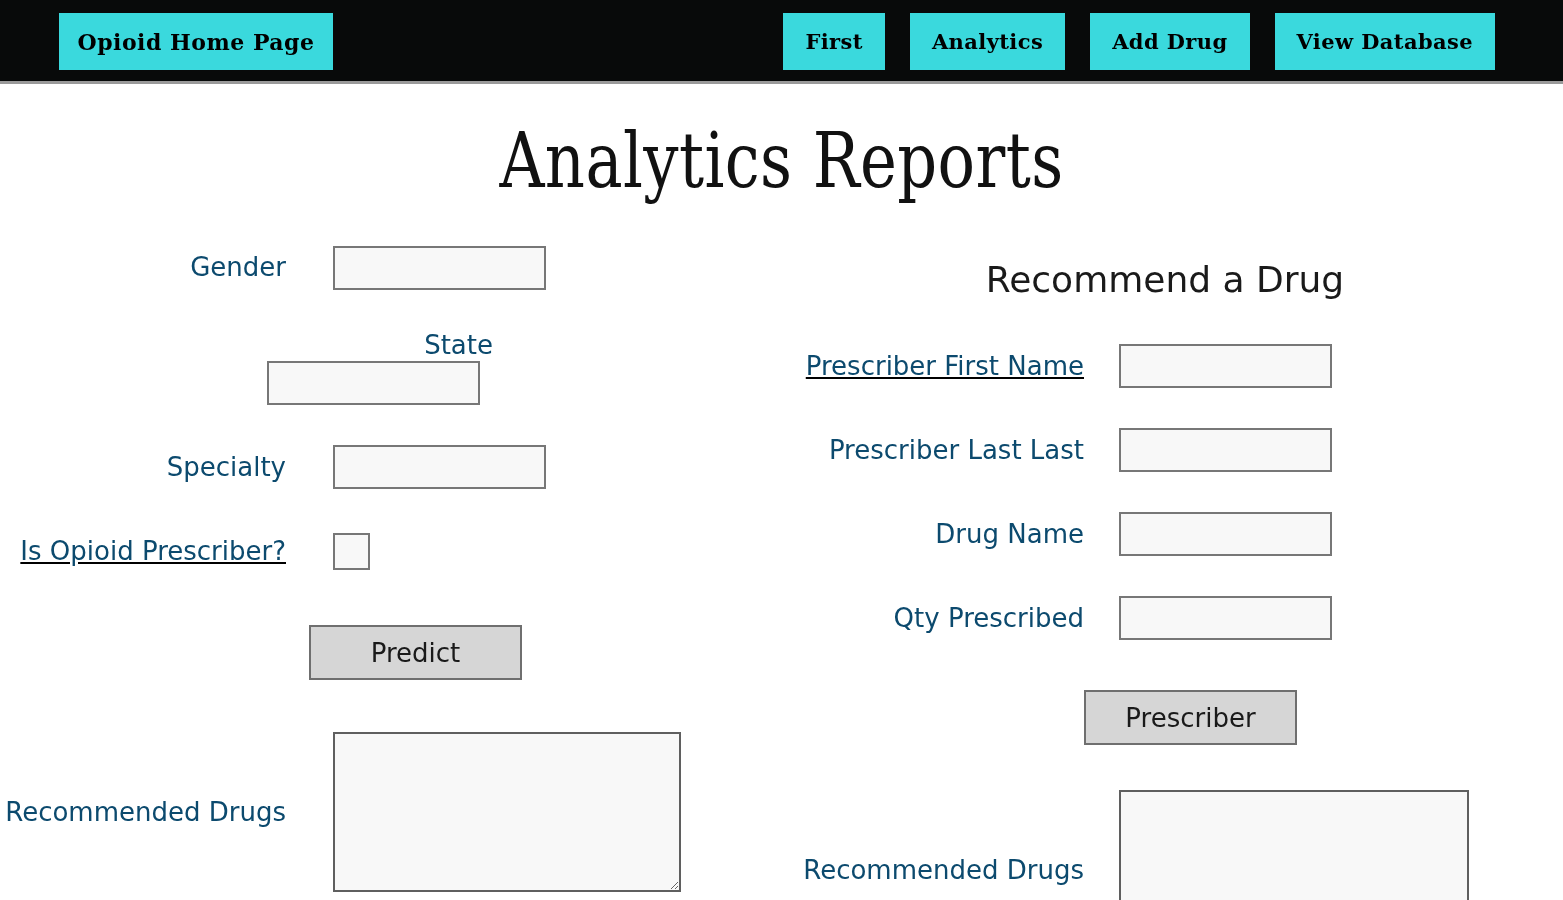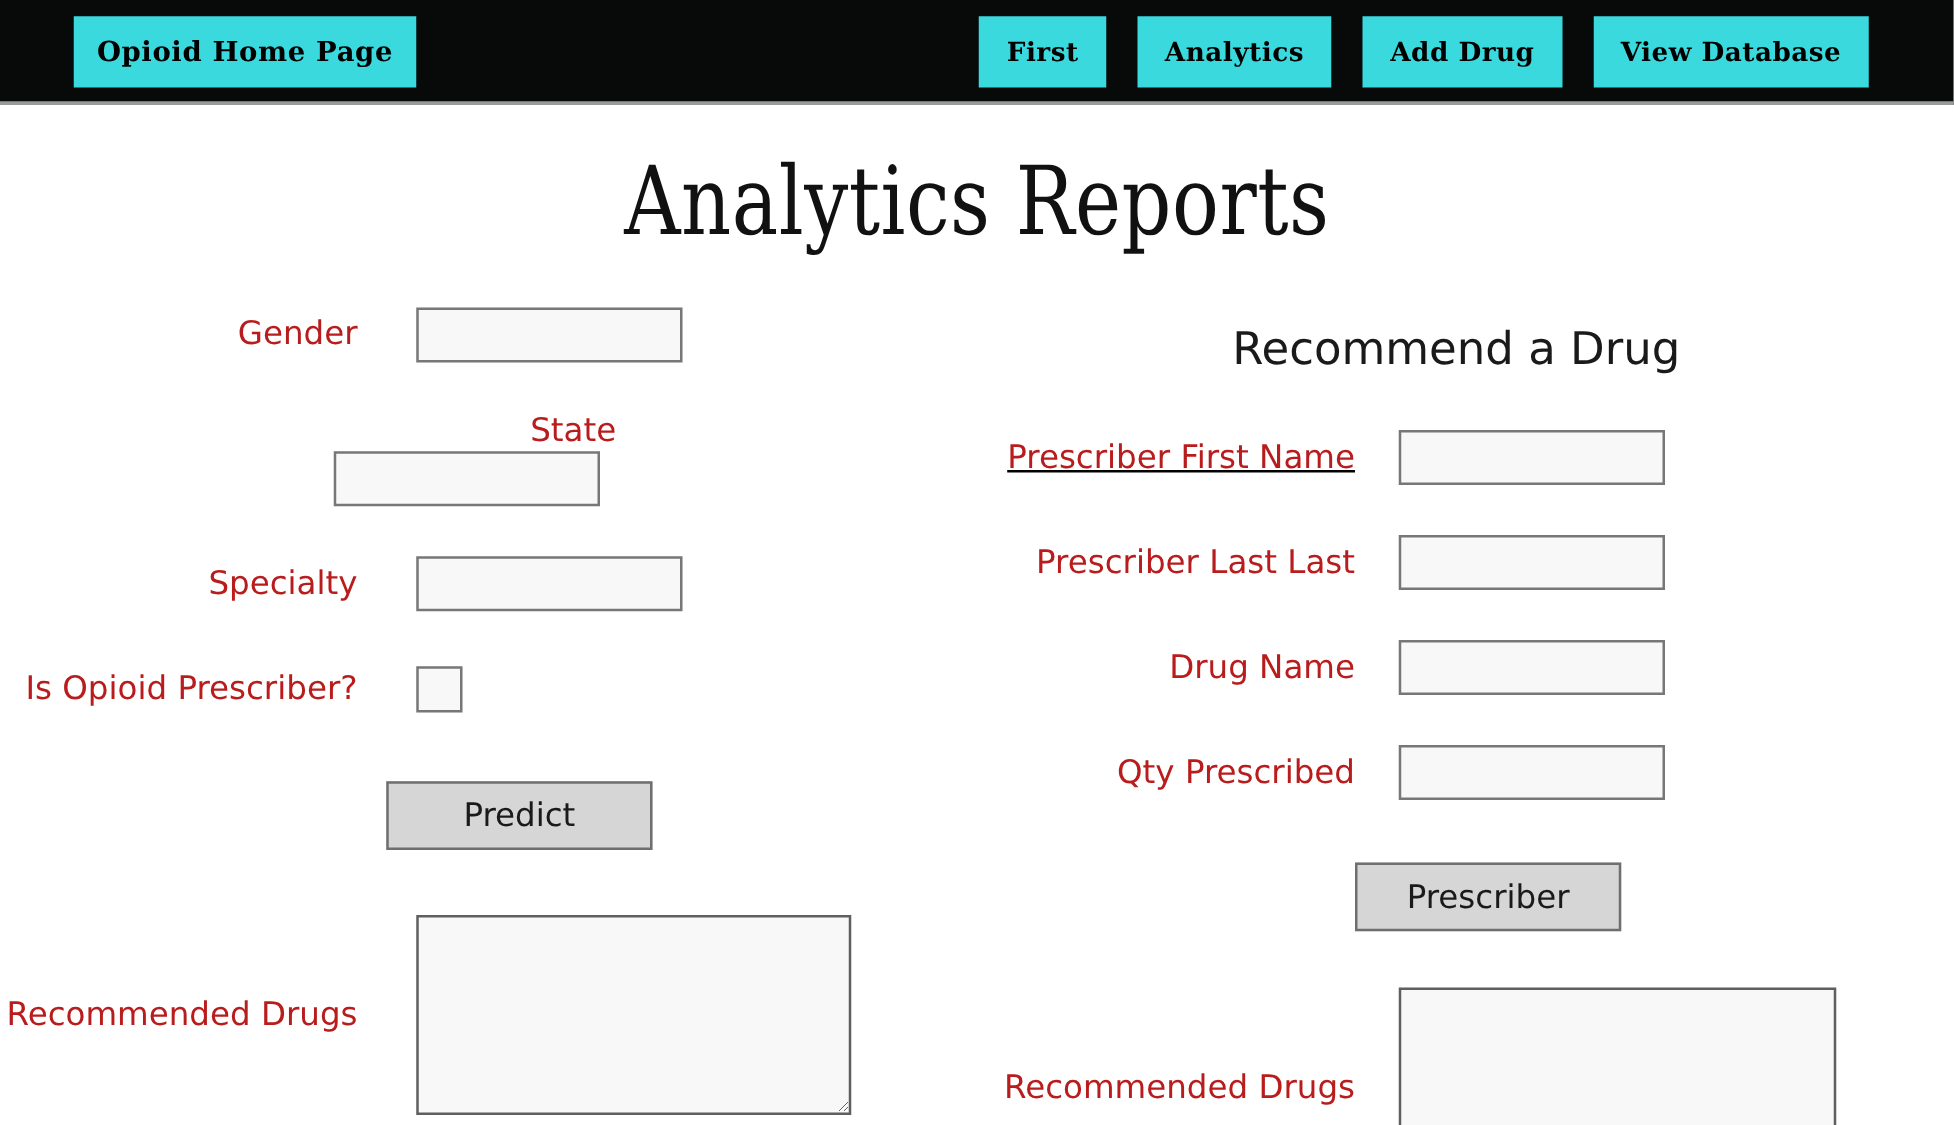--- a/index.html
+++ b/index.html
@@ -114,21 +114,21 @@
   .form-rows { position: relative; }
 
   .form-row {
     display: flex;
     align-items: center;
     position: relative;
   }
   .row-label {
     text-align: right;
     font-size: 26px;
-    color: #b91c1c;
+    color: #0c4a6e;
     line-height: 1.2;
     white-space: nowrap;
   }
   .panel-left .row-label  { width: 286px; }
   .panel-right .row-label { width: 1084px; margin-left: -790px; }
 
   .field {
     background: #f8f8f8;
     border: 2px solid #777777;
     box-sizing: border-box;
@@ -169,21 +169,21 @@
     height: 160px;
   }
   .panel-left .textarea  { width: 348px; margin-left: 47px; }
   .panel-right .textarea { width: 350px; margin-left: 35px; }
 
   
   .panel-left .form-rows { margin-top: 28px; }
   .panel-left .r1 { margin-top: 0px;  }
   .panel-left .r2 { margin-top: 40px; flex-direction: column; }
   .panel-left .r3 { margin-top: 40px; }
-  .panel-left .r4 { margin-top: 44px; }
+  .panel-left .r4 { margin-top: 44px; text-decoration: underline; }
   .panel-left .r5 { margin-top: 55px; padding-left: 23px; }
   .panel-left .r6 { margin-top: 52px; }
 
   
   .panel-right .form-rows { margin-top: 38px; }
   .panel-right .r1 { margin-top: 0px; text-decoration: underline;  }
   .panel-right .r2 { margin-top: 40px; }
   .panel-right .r3 { margin-top: 40px; }
   .panel-right .r4 { margin-top: 40px; }
   .panel-right .r5 { margin-top: 50px; }

